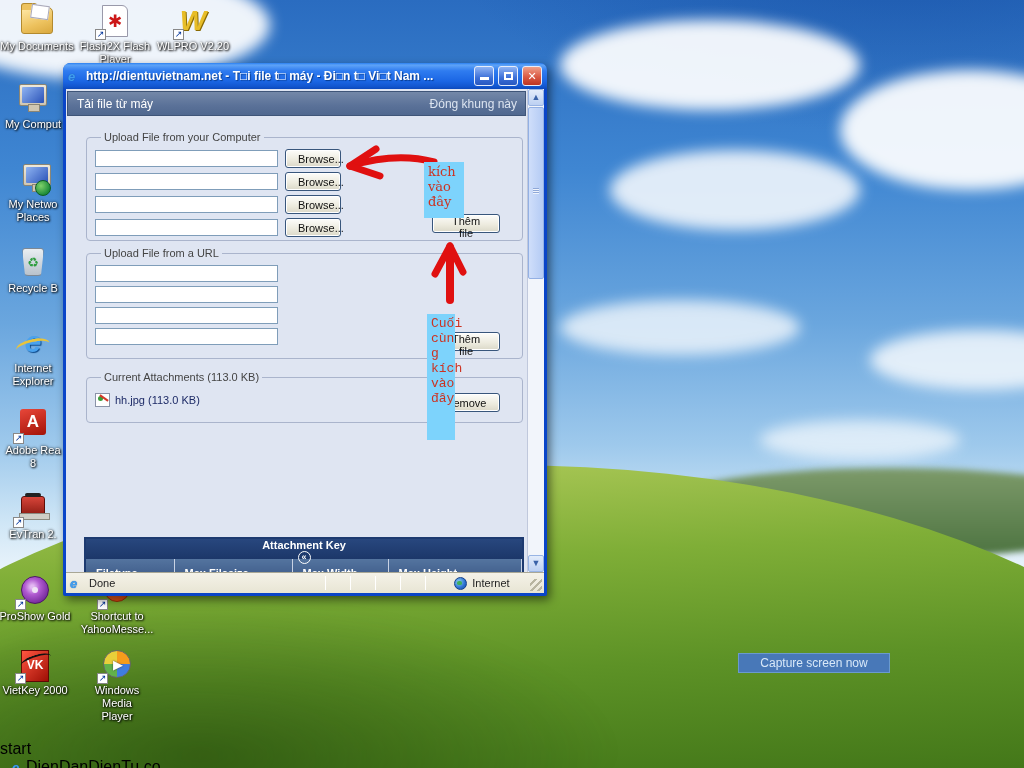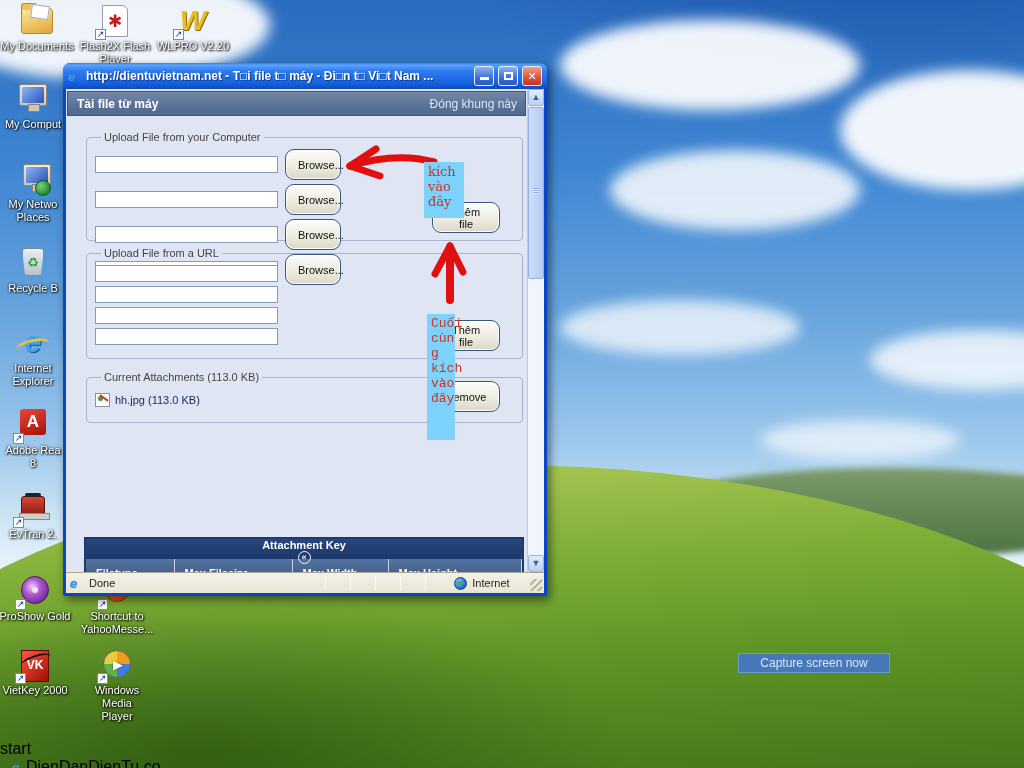--- a/index.html
+++ b/index.html
@@ -104,29 +104,29 @@
   .tbtn.close { background:linear-gradient(180deg,#f0a089,#da5a44 55%,#bc3422); }
   .tbtn.max span { display:inline-block; width:9px; height:8px; border:2px solid #fff; margin-top:4px; }
   .tbtn.min span { display:inline-block; width:9px; border-bottom:3px solid #fff; height:12px; }
 
   .winbody { position:absolute; left:3px; right:3px; top:26px; bottom:3px; background:#dfe5f2; display:flex; flex-direction:column; }
   .main-row { flex:1; display:flex; overflow:hidden; }
   .content { position:relative; flex:1; background:#dfe5f2; overflow:hidden; }
 
   .frame-header { position:absolute; left:1px; top:2px; right:1px; height:25px; display:flex; align-items:center;
     background:linear-gradient(180deg,#7488a8,#5a7198 60%,#50688f); border:1px solid #3f5578; }
-  .frame-header .fh-left { flex:1; color:#fff; font-weight:bold; font-size:12px; padding-left:9px; }
+  .frame-header .fh-left { flex:1; color:#fff; font-weight:normal; font-size:12px; padding-left:9px; }
   .frame-header .fh-right { color:#dce4f0; font-size:12px; padding-right:8px; }
 
   fieldset.box { position:absolute; left:20px; width:437px; border:1px solid #aab4cc; border-radius:4px; padding:6px 8px 8px 8px;
     color:#222; }
   fieldset.box legend { font-size:11px; color:#444; padding:0 3px; margin-left:6px;margin-top:23px; }
   .inrow { display:flex; align-items:center; gap:7px; margin-bottom:4px; }
   input.txt { width:183px; height:17px; border:1px solid #7f9db9; background:#fff; font-size:11px; padding:1px 3px; }
-  .xpbtn { height:31px; border:1px solid #38567c; border-radius:9px; background:linear-gradient(180deg,#fdfdfb,#eceadd 60%,#dbd8c8);
+  .xpbtn { height:19px; border:1px solid #38567c; border-radius:3px; background:linear-gradient(180deg,#fdfdfb,#eceadd 60%,#dbd8c8);
     font-size:11px; color:#111; padding:0 12px; box-shadow:inset 0 0 0 1px #fff; }
   .btn-browse { width:56px; }
   .btn-float { position:absolute; right:22px; bottom:7px; width:68px; }
 
   .attach-line { display:flex; align-items:center; gap:5px; font-size:11px; color:#1d2a66; margin-top:4px; }
   .mini-img { position:relative; width:15px; height:14px; background:#fff; border:1px solid #8a93a8; }
   .mini-img:before { content:""; position:absolute; left:2px; top:2px; width:5px; height:5px; border-radius:50%; background:#3a9e3a; }
   .mini-img:after { content:""; position:absolute; left:3px; top:3px; width:10px; height:2px; background:#d23a2a; transform:rotate(35deg); }
 
   .akey { position:absolute; left:18px; top:448px; width:440px; border:2px solid #1d3a70; background:#fff; }

